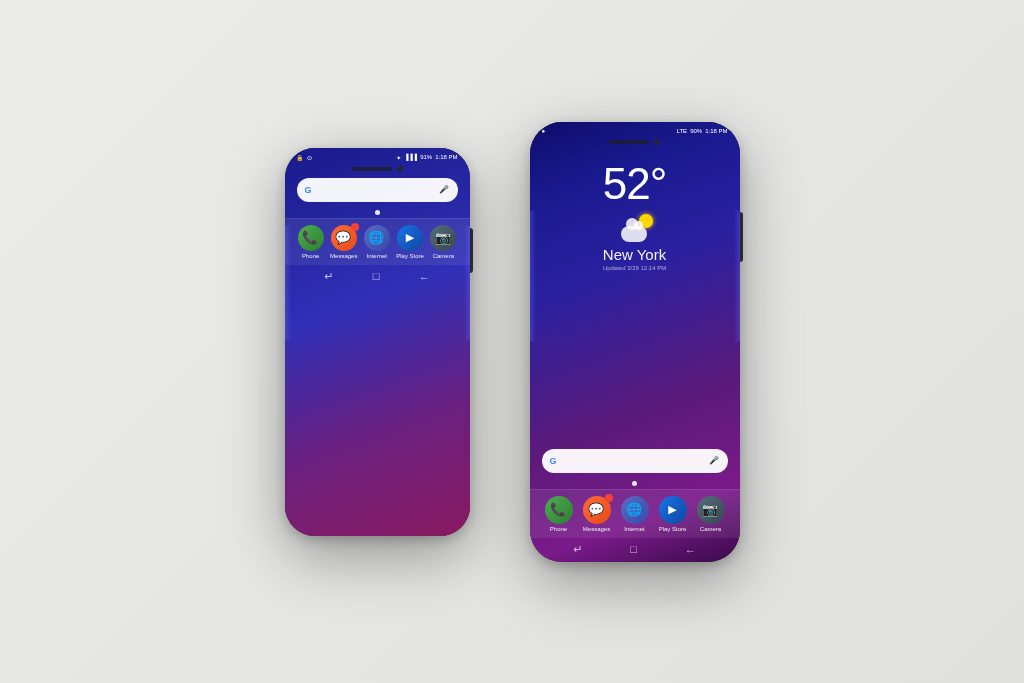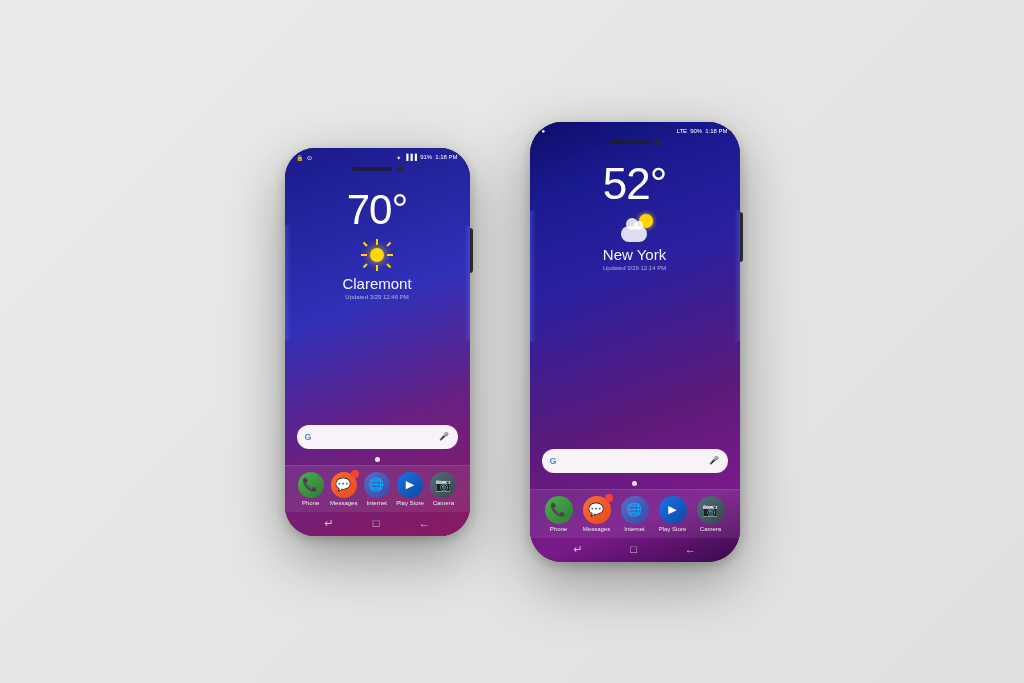--- a/index.html
+++ b/index.html
@@ -434,42 +434,20 @@
           <span class="status-icon">91%</span>
           <span class="status-icon">1:18 PM</span>
         </div>
       </div>
 
       <div class="sensor-bar">
         <div class="speaker-grill"></div>
         <div class="front-camera"></div>
       </div>
 
-      <div class="weather-area">
-        <div class="temp-display">70°</div>
-        <div class="weather-icon-area">
-
-          <div class="sun-icon">
-            <div style="position:relative;width:32px;height:32px;display:flex;align-items:center;justify-content:center;">
-              <div style="position:absolute;width:14px;height:14px;background:#FFD700;border-radius:50%;box-shadow:0 0 8px rgba(255,215,0,0.9);"></div>
-
-              <div style="position:absolute;width:2px;height:6px;background:#FFD700;top:0;left:50%;transform:translateX(-50%);"></div>
-              <div style="position:absolute;width:2px;height:6px;background:#FFD700;bottom:0;left:50%;transform:translateX(-50%);"></div>
-              <div style="position:absolute;width:6px;height:2px;background:#FFD700;left:0;top:50%;transform:translateY(-50%);"></div>
-              <div style="position:absolute;width:6px;height:2px;background:#FFD700;right:0;top:50%;transform:translateY(-50%);"></div>
-              <div style="position:absolute;width:2px;height:5px;background:#FFD700;top:2px;right:5px;transform:rotate(45deg);transform-origin:bottom;"></div>
-              <div style="position:absolute;width:2px;height:5px;background:#FFD700;top:2px;left:5px;transform:rotate(-45deg);transform-origin:bottom;"></div>
-              <div style="position:absolute;width:2px;height:5px;background:#FFD700;bottom:2px;right:5px;transform:rotate(-45deg);transform-origin:top;"></div>
-              <div style="position:absolute;width:2px;height:5px;background:#FFD700;bottom:2px;left:5px;transform:rotate(45deg);transform-origin:top;"></div>
-            </div>
-          </div>
-        </div>
-        <div class="city-name">Claremont</div>
-        <div class="updated-text">Updated 3/29 12:46 PM</div>
-      </div>
 
       <div class="search-bar">
         <span class="g-logo">G</span>
         <div class="mic-icon">🎤</div>
       </div>
 
       <div class="home-dots">
         <div class="dot active"></div>
       </div>
 

